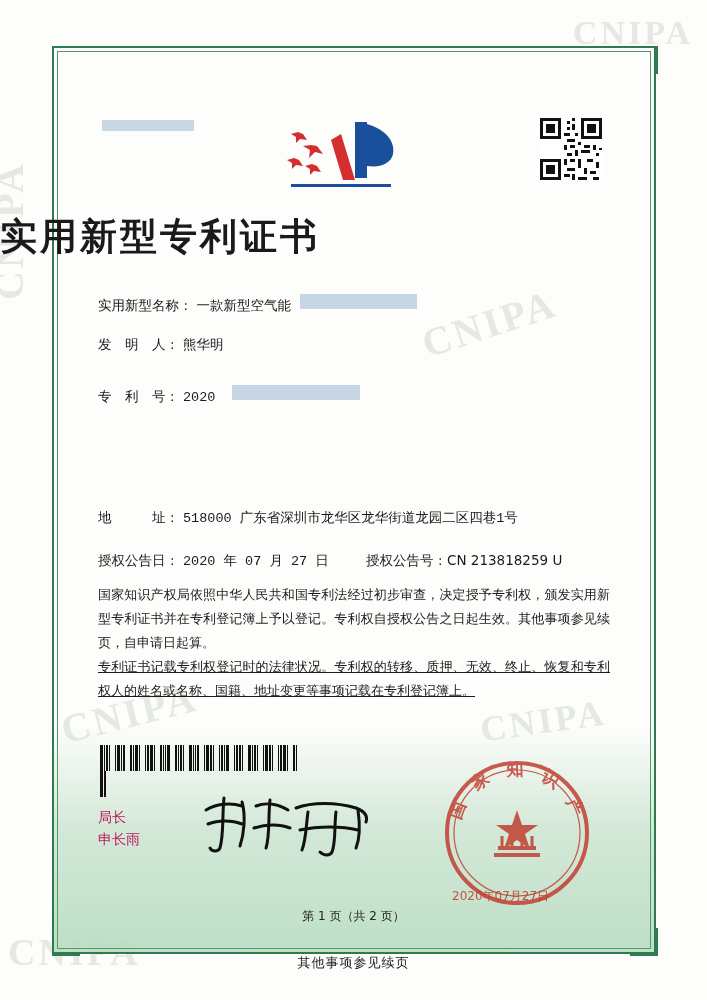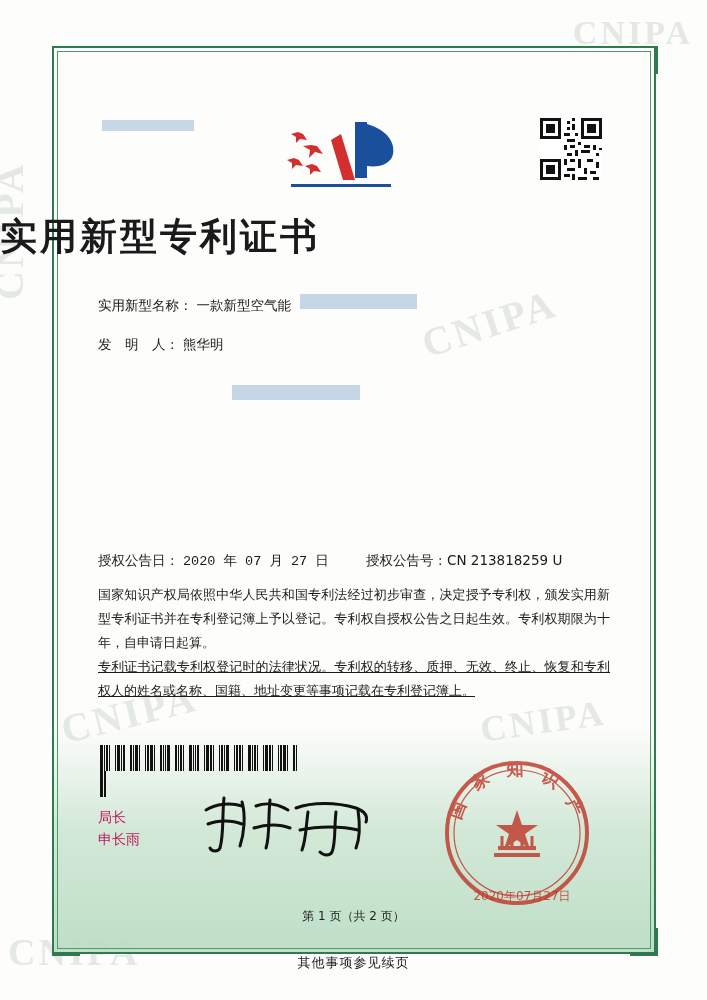--- a/index.html
+++ b/index.html
@@ -226,21 +226,21 @@
     left: 442px;
     top: 758px;
     width: 150px;
     height: 150px;
   }
   #seal-date {
     position: absolute;
     left: 452px;
     top: 888px;
     width: 140px;
-    text-align: center;
+    text-align: left;
     font-size: 12px;
     color: #c0392b;
     font-family: "DejaVu Sans", sans-serif;
     opacity: 0.85;
   }
 
   #page-no {
     position: absolute;
     left: 0;
     top: 908px;
@@ -354,33 +354,39 @@
 
     <div class="field" id="f-name">
       <span class="lbl">实用新型名称：</span><span class="val">一款新型空气能</span>
     </div>
     <div id="redact-name"></div>
 
     <div class="field" id="f-inventor">
       <span class="lbl">发　明　人：</span><span class="val">熊华明</span>
     </div>
 
+    <div class="field" id="f-patentno">
+      <span class="lbl">专　利　号：</span><span class="val">2020</span>
+    </div>
     <div id="redact-patent"></div>
 
 
 
+    <div class="field" id="f-address">
+      <span class="lbl">地　　　址：</span><span class="val">518000  广东省深圳市龙华区龙华街道龙园二区四巷1号</span>
+    </div>
 
     <div class="field" id="f-grant">
       <span class="lbl">授权公告日：</span><span class="val">2020 年 07 月 27 日</span>
     </div>
     <div id="f-grantno">
       <span class="lbl">授权公告号：</span><span class="val">CN 213818259 U</span>
     </div>
 
-    <div class="para" id="p1">国家知识产权局依照中华人民共和国专利法经过初步审查，决定授予专利权，颁发实用新型专利证书并在专利登记簿上予以登记。专利权自授权公告之日起生效。专利权期限为十年，自申请日起算。</div>
+    <div class="para" id="p1">国家知识产权局依照中华人民共和国专利法经过初步审查，决定授予专利权，颁发实用新型专利证书并在专利登记簿上予以登记。专利权自授权公告之日起生效。其他事项参见续页，自申请日起算。</div>
     <div class="para" id="p2">专利证书记载专利权登记时的法律状况。专利权的转移、质押、无效、终止、恢复和专利权人的姓名或名称、国籍、地址变更等事项记载在专利登记簿上。</div>
 
     <div id="barcode">
       <i style="width:3px"></i><i style="width:1px"></i><i style="width:2px"></i><i style="width:1px"></i>
       <i style="width:1px"></i><i style="width:3px"></i><i style="width:1px"></i><i style="width:2px"></i>
       <i style="width:2px"></i><i style="width:1px"></i><i style="width:3px"></i><i style="width:1px"></i>
       <i style="width:1px"></i><i style="width:2px"></i><i style="width:3px"></i><i style="width:1px"></i>
       <i style="width:2px"></i><i style="width:1px"></i><i style="width:1px"></i><i style="width:3px"></i>
       <i style="width:2px"></i><i style="width:1px"></i><i style="width:2px"></i><i style="width:1px"></i>
       <i style="width:3px"></i><i style="width:1px"></i><i style="width:1px"></i><i style="width:2px"></i>

